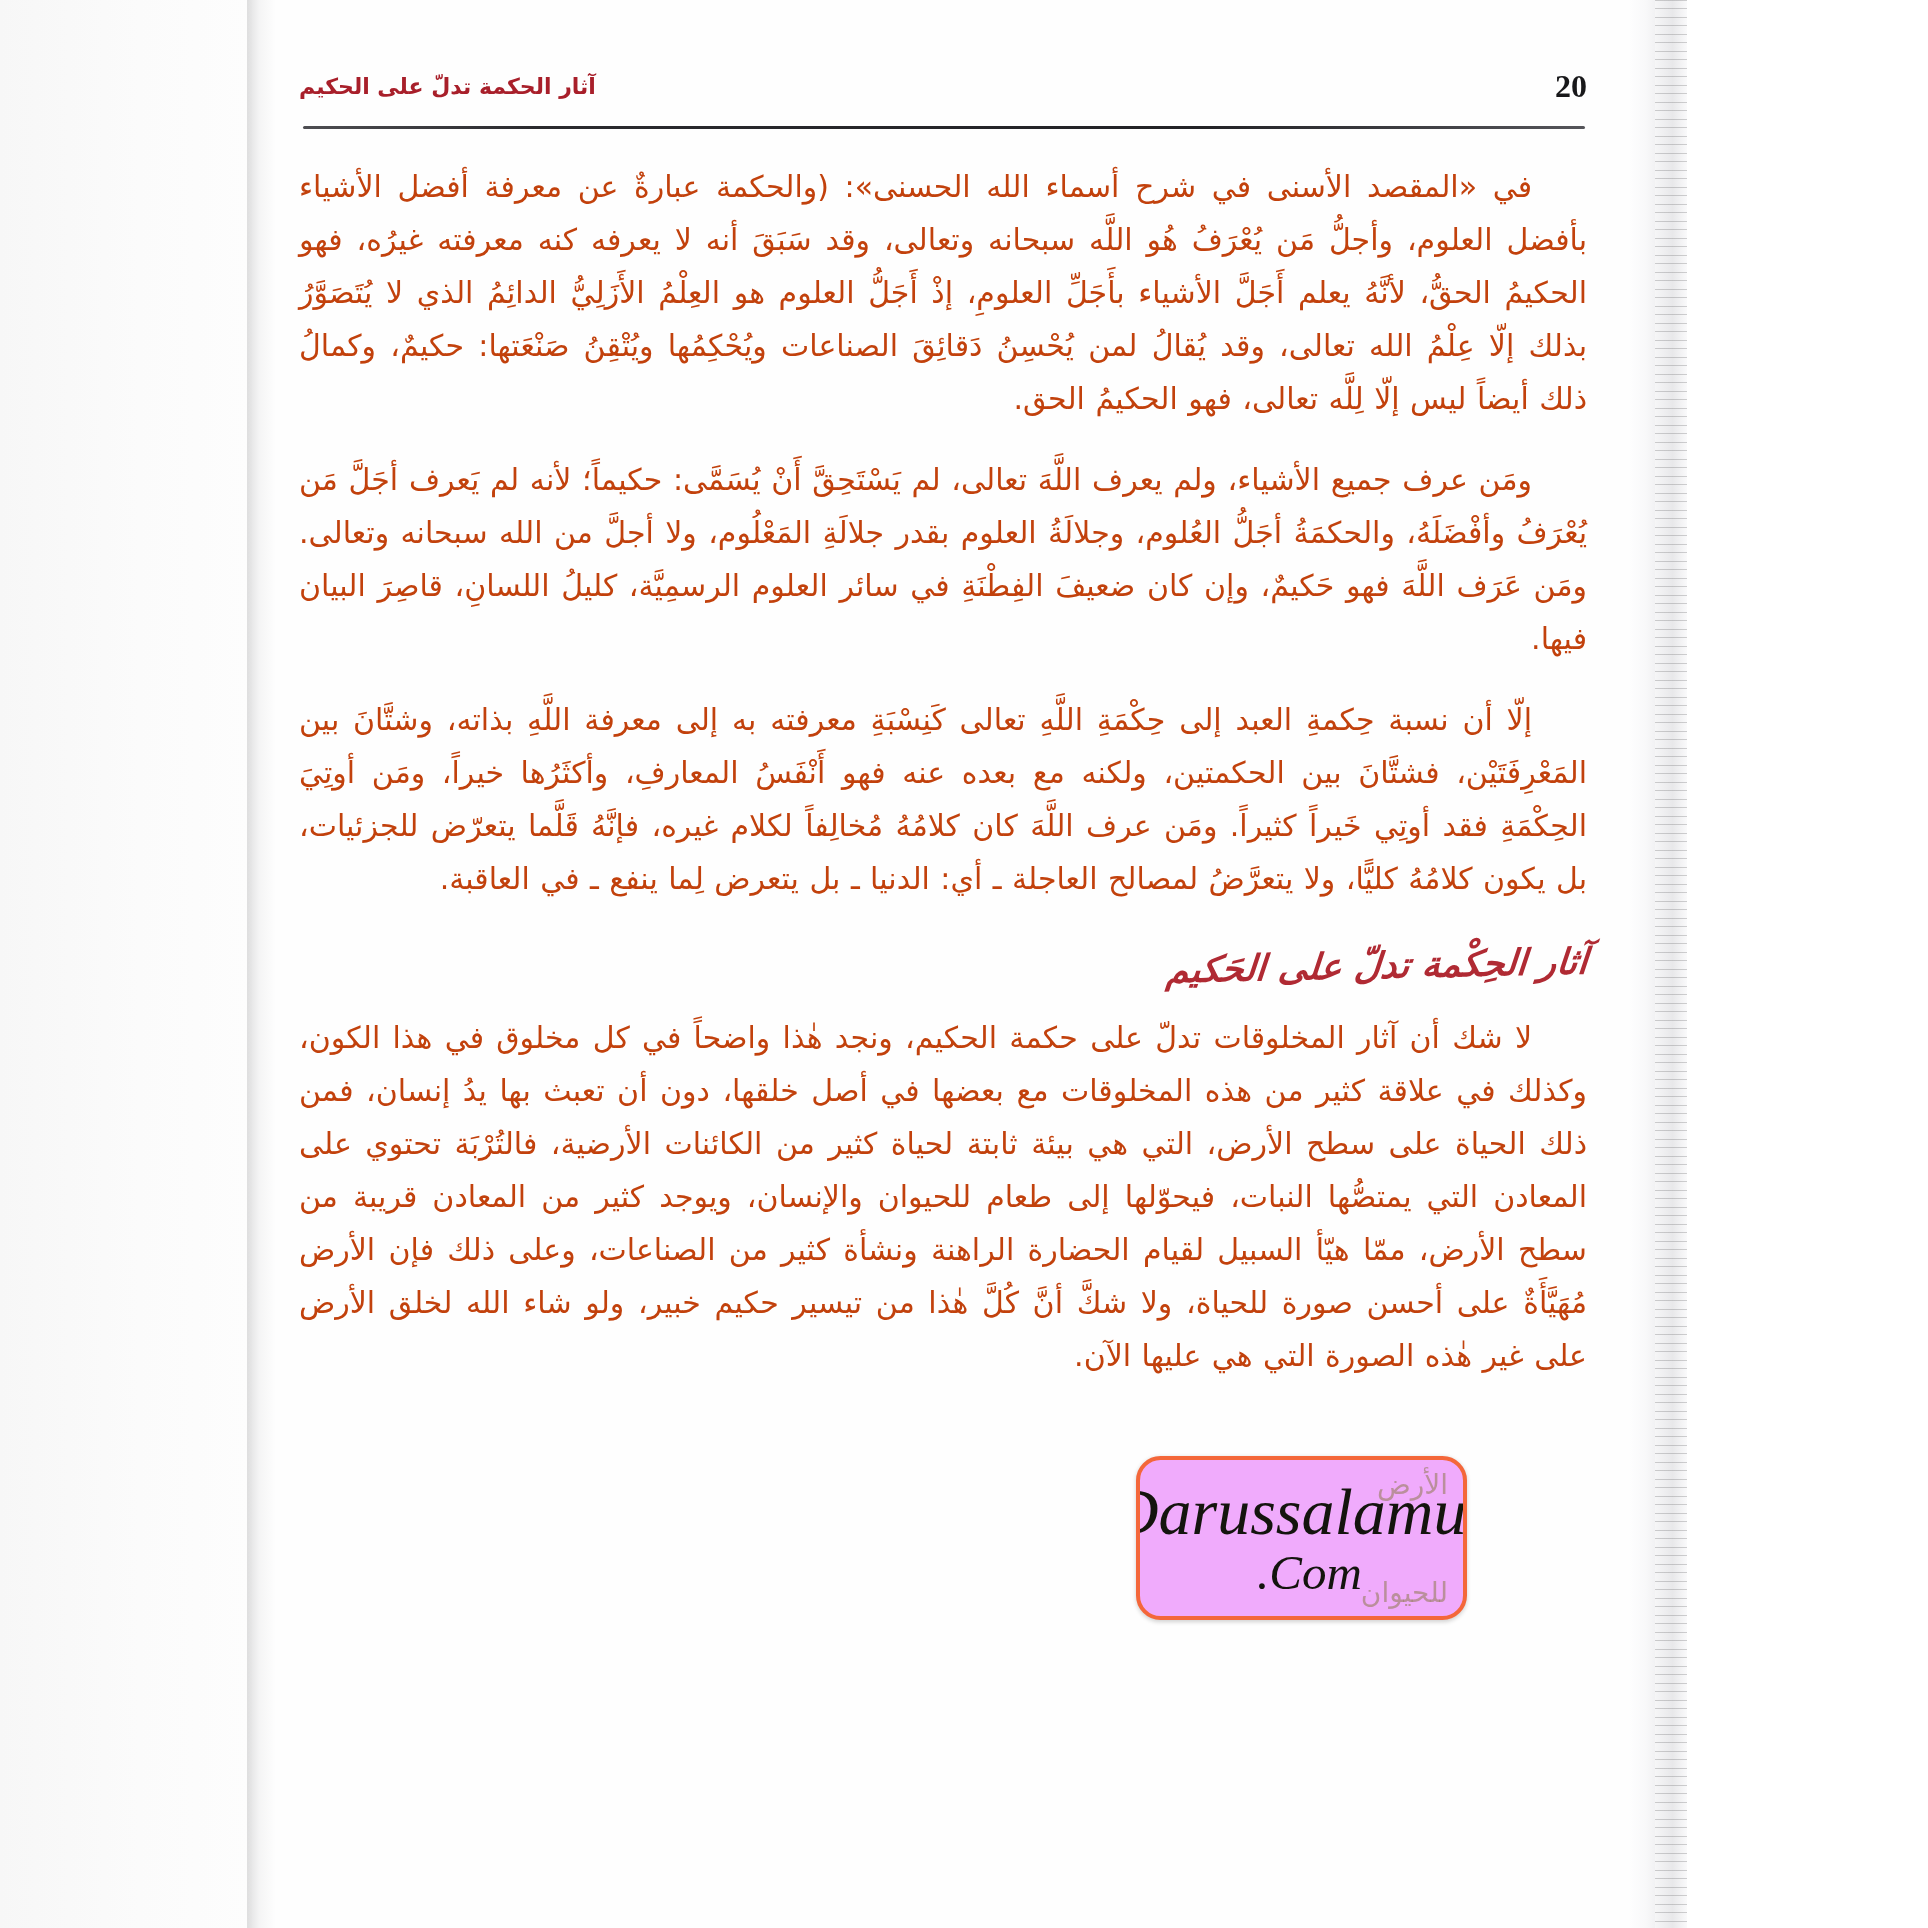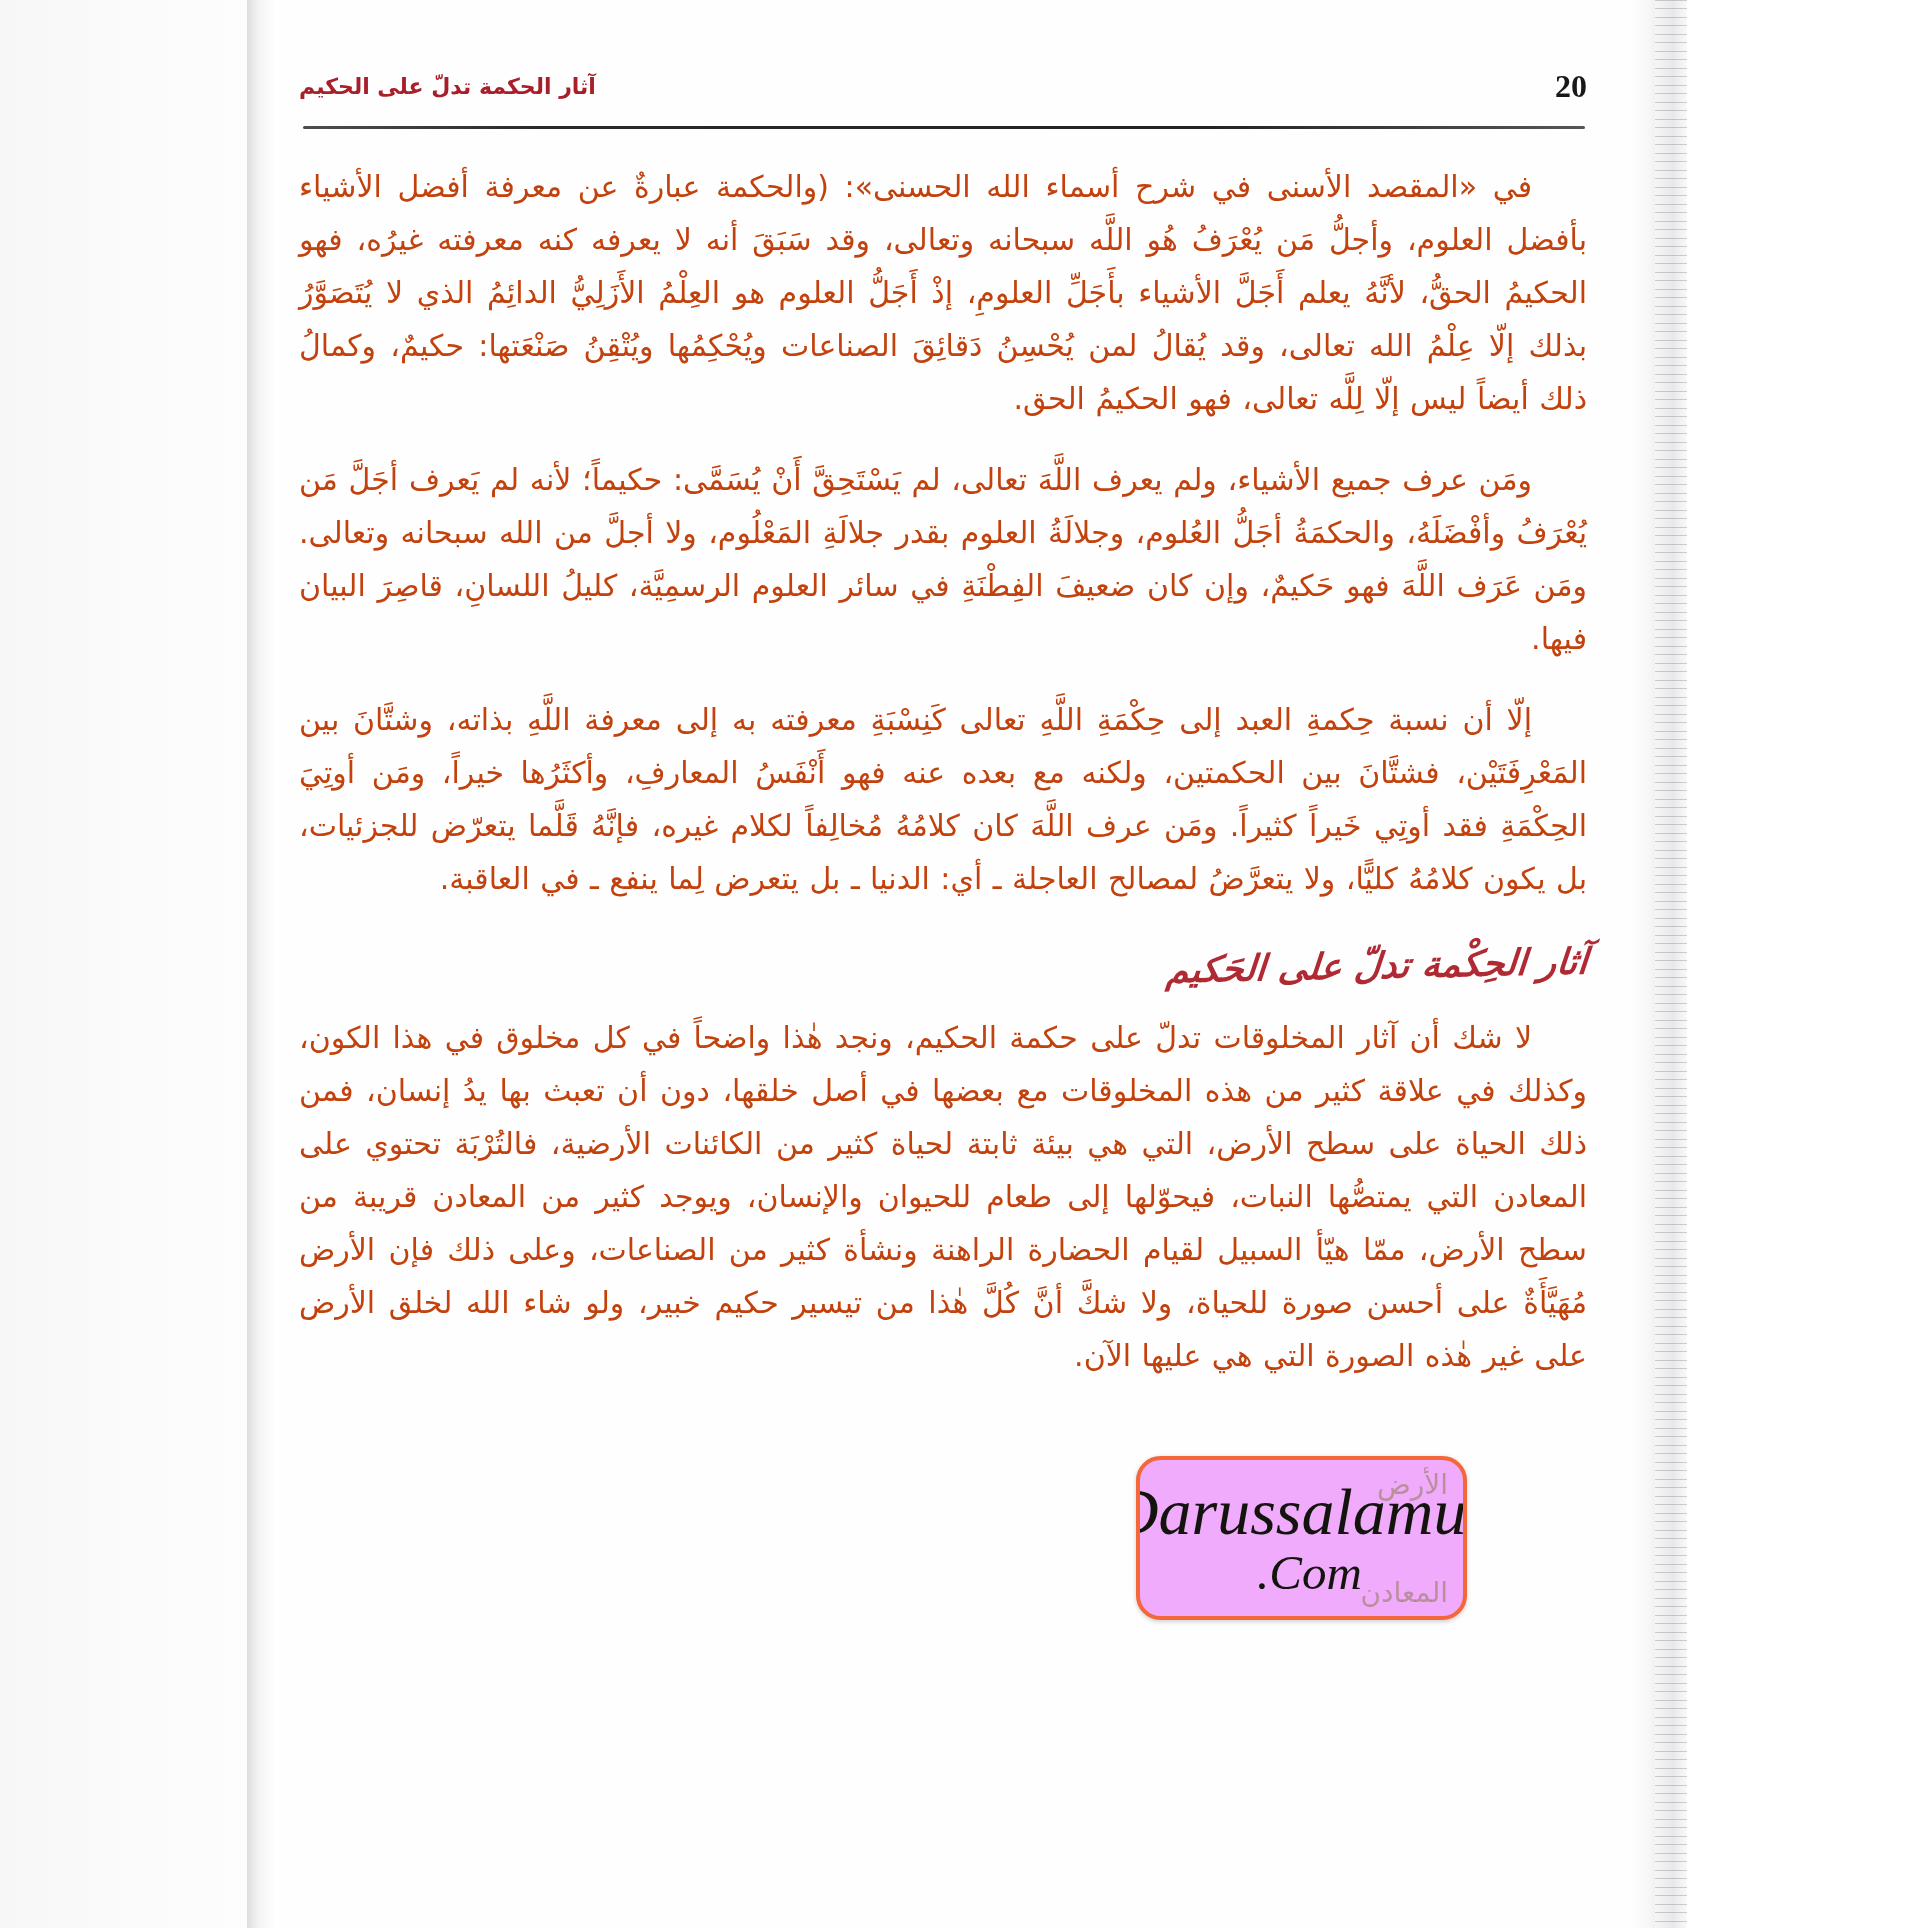--- a/index.html
+++ b/index.html
@@ -267,17 +267,17 @@
       <p class="para">لا شك أن آثار المخلوقات تدلّ على حكمة الحكيم، ونجد هٰذا واضحاً في كل مخلوق في هذا الكون، وكذلك في علاقة كثير من هذه المخلوقات مع بعضها في أصل خلقها، دون أن تعبث بها يدُ إنسان، فمن ذلك الحياة على سطح الأرض، التي هي بيئة ثابتة لحياة كثير من الكائنات الأرضية، فالتُرْبَة تحتوي على المعادن التي يمتصُّها النبات، فيحوّلها إلى طعام للحيوان والإنسان، ويوجد كثير من المعادن قريبة من سطح الأرض، ممّا هيّأ السبيل لقيام الحضارة الراهنة ونشأة كثير من الصناعات، وعلى ذلك فإن الأرض مُهَيَّأَةٌ على أحسن صورة للحياة، ولا شكَّ أنَّ كُلَّ هٰذا من تيسير حكيم خبير، ولو شاء الله لخلق الأرض على غير هٰذه الصورة التي هي عليها الآن.</p>
 
     </div>
 
   </div>
 
   <div class="watermark">
     <span class="wm-ghost wm-ghost-top">الأرض</span>
     <div class="watermark-line wm-1">Darussalamus</div>
     <div class="watermark-line wm-2">.Com</div>
-    <span class="wm-ghost wm-ghost-bottom">المعادن</span>
+    <span class="wm-ghost wm-ghost-bottom">للحيوان</span>
   </div>
 
 </div>
 
 
 </body></html>

